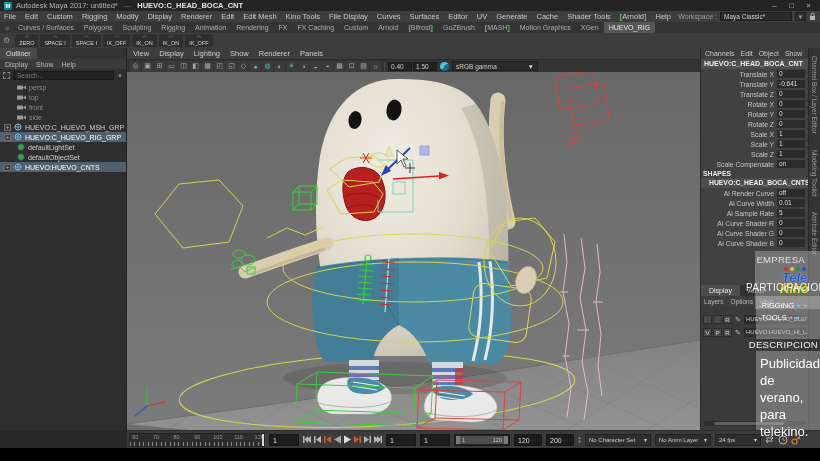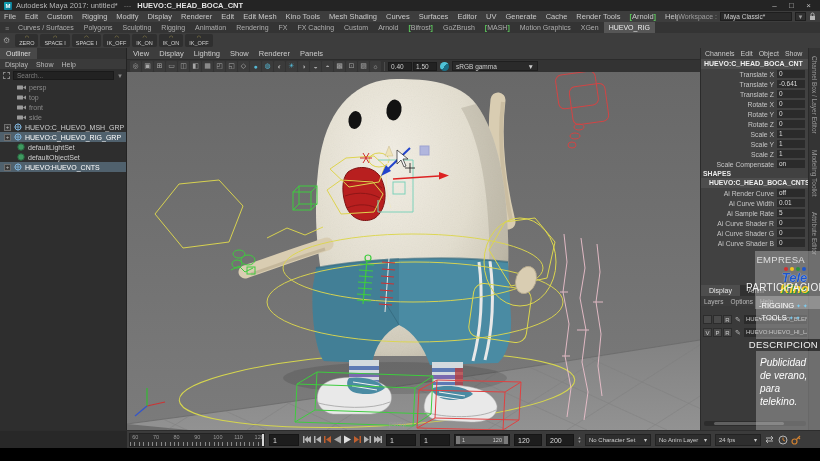--- a/index.html
+++ b/index.html
@@ -127,21 +127,21 @@
 .logo-dots { display:flex; gap:2px; margin-bottom:1px; }
 .logo-dots i { width:4px; height:4px; border-radius:50%; display:block; }
 .logo-tele { color:#1d55cc; font-size:13px; font-weight:bold; font-style:italic;
   text-shadow:0 0 1px #fff; line-height:11px; }
 .logo-kino { color:#ffd22b; font-size:13px; font-weight:bold; font-style:italic;
   text-shadow:1px 1px 0 #2a9440; line-height:11px; }
 .ov-items { left:756px; top:296px; width:64px; height:43px; padding:4px 3px; }
 .ov-item { color:#fff; font-size:7.5px; line-height:11px; white-space:nowrap; }
 .sparkle { color:#7ecdf2; font-size:6px; margin-left:2px; }
 .ov-desc { left:756px; top:351px; width:64px; height:79px; padding:5px 4px; }
-.ov-desc-text { color:#fdfdfd; font-size:10px; font-style:italic; line-height:1.3; }
+.ov-desc-text { color:#fdfdfd; font-size:13px; line-height:1.3; }
 
 
 .timerow { position:absolute; left:0; top:430px; width:820px; height:18px; background:#3b3b3b;
   border-top:1px solid #2d2d2d; display:flex; align-items:center; }
 .tl-left { width:127px; height:18px; background:#282828; flex-shrink:0; }
 .tl-slider { position:relative; width:136px; height:14px; background:#2d2d2d; border:1px solid #232323; margin:0 2px; flex-shrink:0; }
 .tl-ticklabel { position:absolute; top:0; font-size:5.5px; color:#9a9a9a; transform:translateX(-50%); }
 .tl-ticks { position:absolute; left:0; right:0; bottom:0; height:4px;
   background:repeating-linear-gradient(90deg,#8a8a8a 0 1px,transparent 1px 4.4px); }
 .tl-end { position:absolute; right:0; top:0; width:2px; height:100%; background:#d8d8d8; }
@@ -183,28 +183,28 @@
         <span class="menu-item">File</span>
         <span class="menu-item">Edit</span>
         <span class="menu-item">Custom</span>
         <span class="menu-item">Rigging</span>
         <span class="menu-item">Modify</span>
         <span class="menu-item">Display</span>
         <span class="menu-item">Renderer</span>
         <span class="menu-item">Edit</span>
         <span class="menu-item">Edit Mesh</span>
         <span class="menu-item">Kino Tools</span>
-        <span class="menu-item">Mesh Shading</span>
+        <span class="menu-item">File Display</span>
         <span class="menu-item">Curves</span>
         <span class="menu-item">Surfaces</span>
         <span class="menu-item">Editor</span>
         <span class="menu-item">UV</span>
         <span class="menu-item">Generate</span>
         <span class="menu-item">Cache</span>
-        <span class="menu-item">Render Tools</span>
+        <span class="menu-item">Shader Tools</span>
         <span class="menu-item"><span class="brk">[</span>Arnold<span class="brk">]</span></span>
         <span class="menu-item">Help</span>
       </div>
     <div class="workspace">
       <span class="ws-label">Workspace :</span>
       <div class="ws-box">
         <span>Maya Classic*</span>
       </div>
       <div class="ws-arrow">▼</div>
       <svg width="7" height="9">

